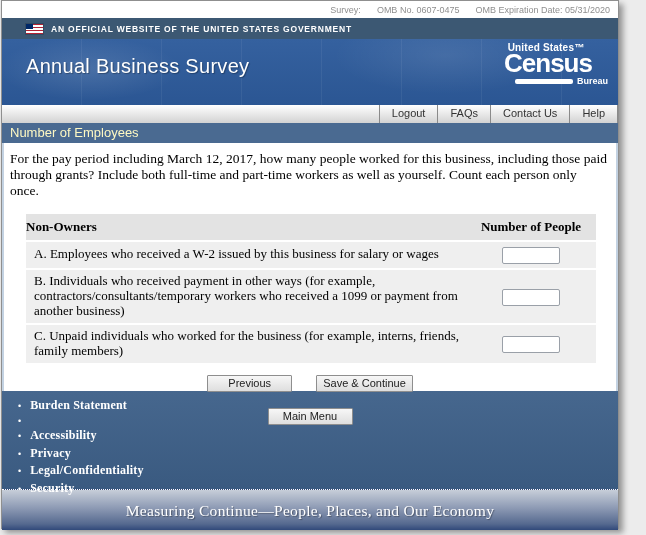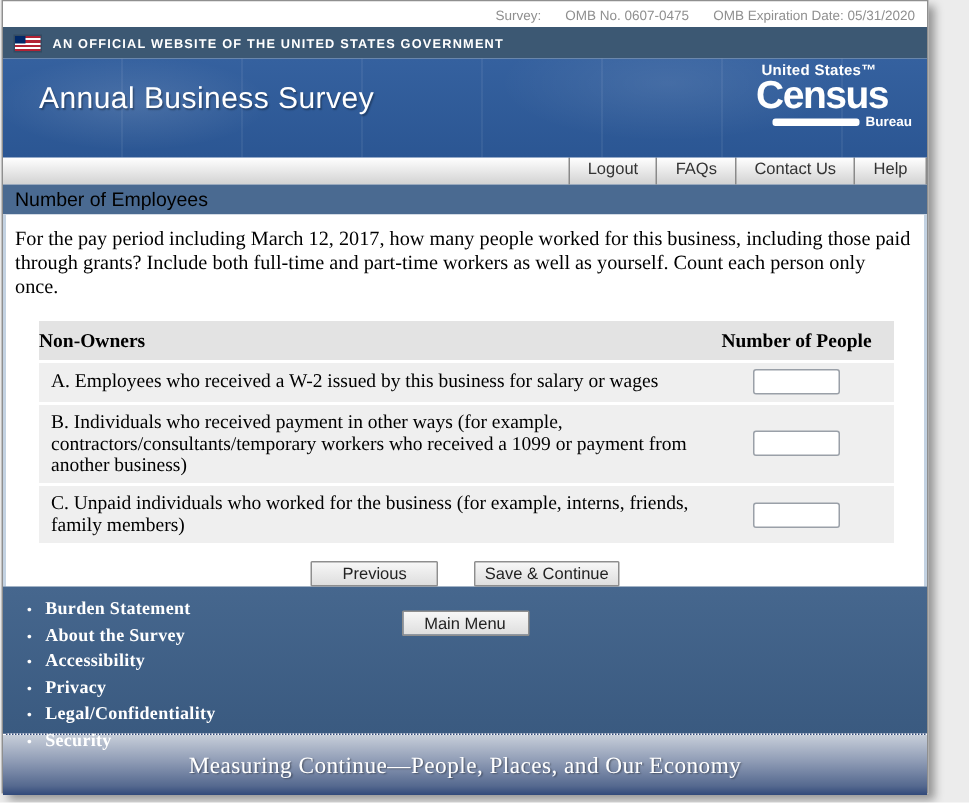--- a/index.html
+++ b/index.html
@@ -9,21 +9,21 @@
           background: #ffffff; border: 1px solid #8f8f8f;
           box-shadow: 4px 4px 6px rgba(0,0,0,0.38); }
 
   
   .top-strip { height: 17px; background: #ffffff; display: flex; justify-content: flex-end;
                align-items: center; padding-right: 8px; font-size: 9px; color: #8f8f8f; }
   .top-strip span { margin-left: 16px; }
 
   
   .official-bar { height: 21px; background: #3c5873; display: flex; align-items: center;
-                  padding-left: 8px; }
+                  padding-left: 24px; }
   .flag { position: relative; width: 17px; height: 10px; margin-right: 8px;
           background: repeating-linear-gradient(180deg, #b22234 0 1.5px, #ffffff 1.5px 3px);
           box-shadow: 0 0 0 1px rgba(0,0,0,0.15); }
   .flag::before { content: ""; position: absolute; left: 0; top: 0; width: 7px; height: 5px;
                   background: #002868; }
   .official-text { color: #ffffff; font-size: 8.5px; font-weight: bold; letter-spacing: 0.8px; }
 
   
   .header { position: relative; height: 66px;
             background: linear-gradient(180deg, #35619f 0%, #2b5693 100%); overflow: hidden; }
@@ -44,21 +44,21 @@
                     margin-top: 19px; letter-spacing: 0.4px; }
 
   
   .nav-bar { height: 18px; background: linear-gradient(180deg, #ffffff 0%, #d2d2d2 100%);
              display: flex; justify-content: flex-end; }
   .nav-item { border-left: 1px solid #8a8a8a; padding: 0 12px; font-size: 11px; line-height: 17px;
               color: #333333; cursor: pointer; }
   .nav-item:last-child { border-right: 1px solid #8a8a8a; }
 
   
-  .page-heading { height: 20px; background: #4a6a91; color: #000000; font-size: 13px;
+  .page-heading { height: 20px; background: #4a6a91; color: #fef9c3; font-size: 13px;
                   line-height: 20px; padding-left: 8px; }
 
   
   .content { height: 248px; background: #ffffff; border-left: 2px solid #c3d2e2;
              border-right: 2px solid #c3d2e2; }
   .question { padding: 8px 8px 0 6px; font-family: "Liberation Serif", serif; font-size: 13.5px;
               line-height: 1.2; color: #000000; }
 
   .q-table { margin: 14px 20px 0 22px; }
   .q-header-row { display: flex; background: #e3e3e3; height: 26px; align-items: center;
@@ -174,21 +174,20 @@
       </div>
     </div>
 
     <div class="footer">
       <div class="footer-item">
         <span class="bullet">•</span>
         <span class="footer-link">Burden Statement</span>
       </div>
       <div class="footer-item">
         <span class="bullet">•</span>
-        <span class="footer-link">About the Survey</span>
       </div>
       <div class="footer-item">
         <span class="bullet">•</span>
         <span class="footer-link">Accessibility</span>
       </div>
       <div class="footer-item">
         <span class="bullet">•</span>
         <span class="footer-link">Privacy</span>
       </div>
       <div class="footer-item">

